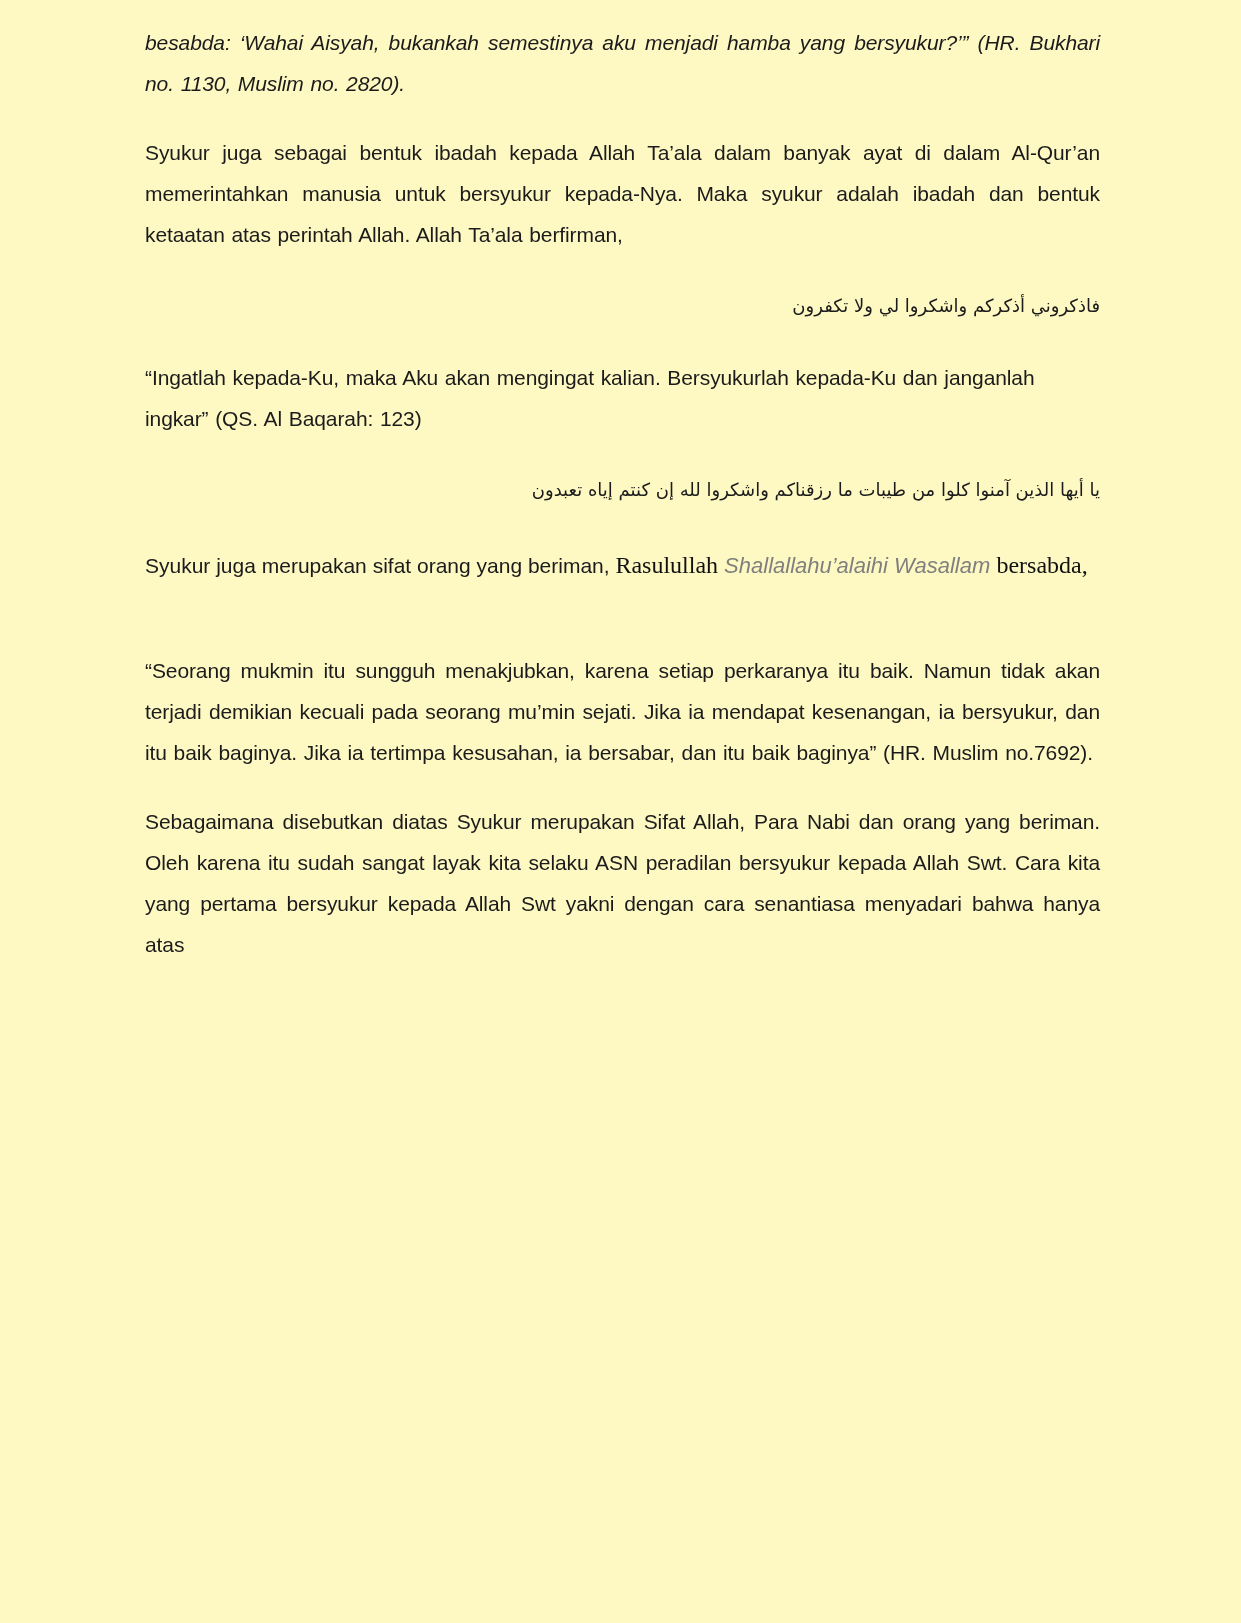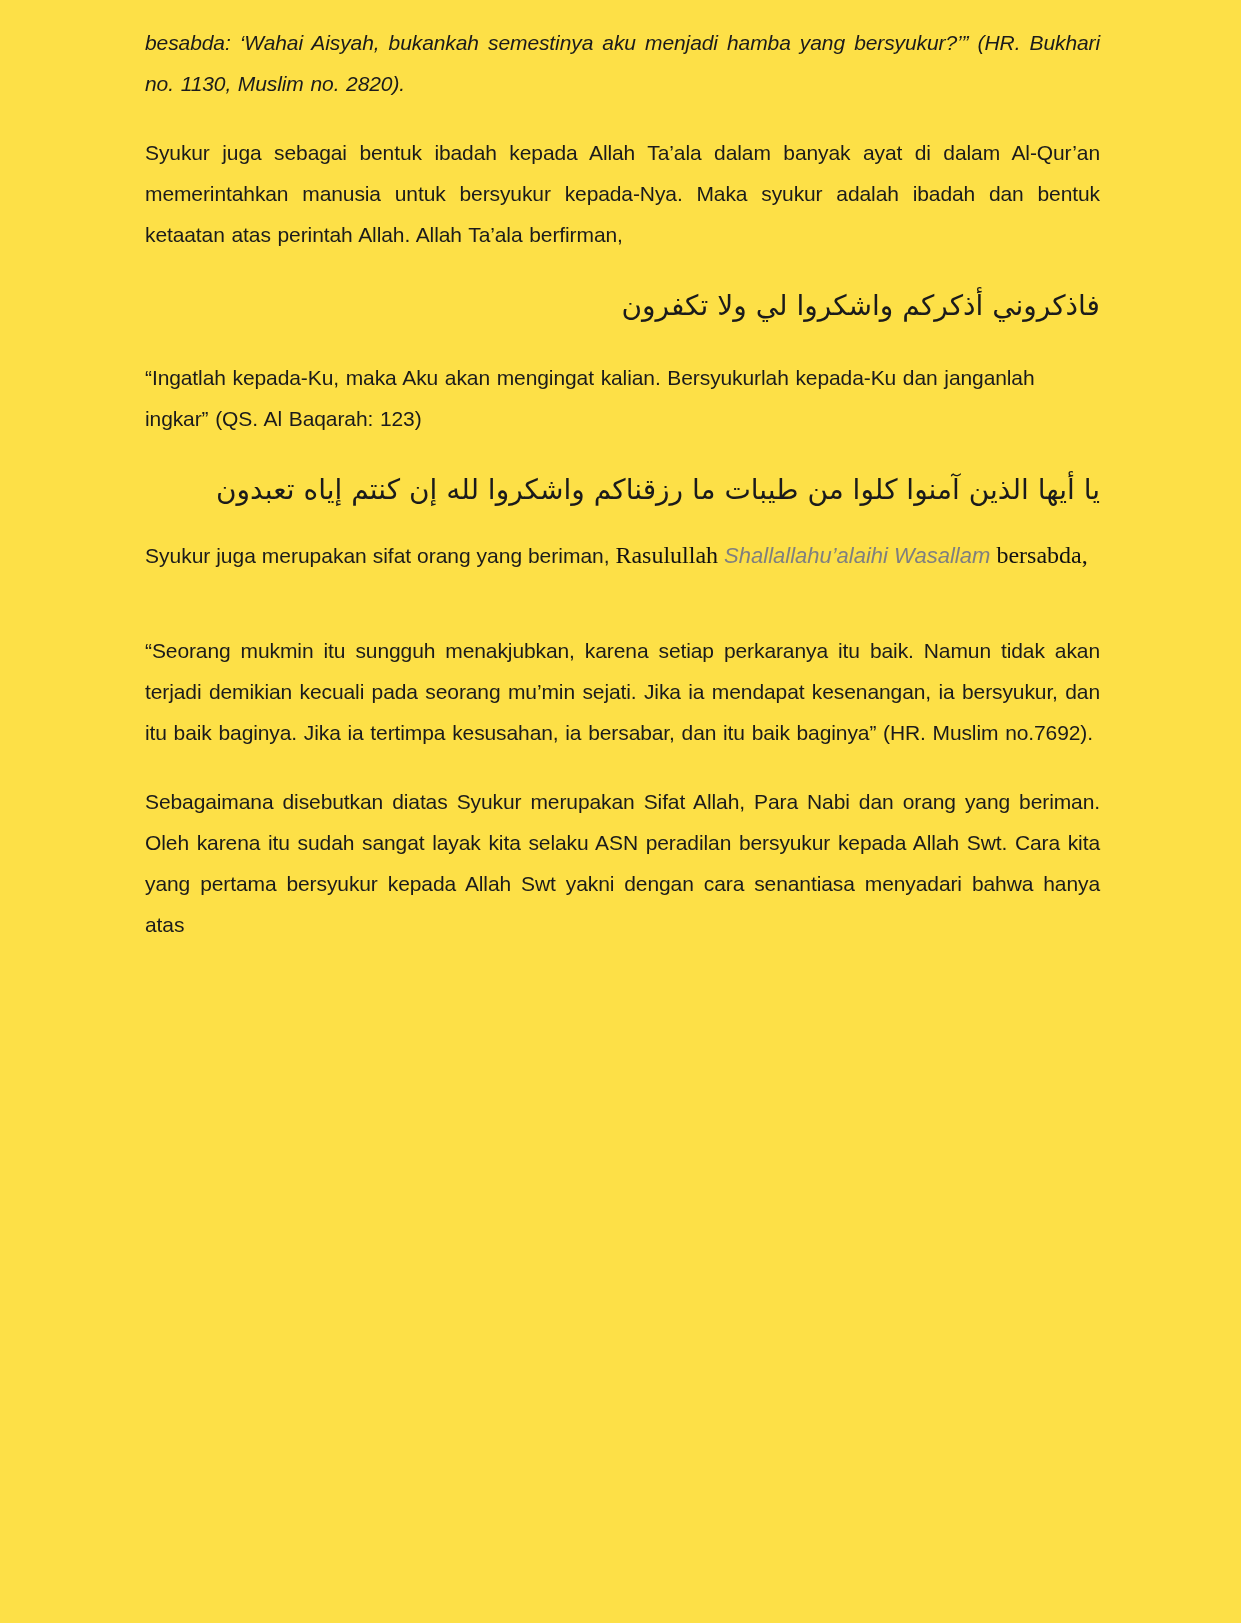--- a/index.html
+++ b/index.html
@@ -12,48 +12,48 @@
     height: 1623px;
     font-family: "Liberation Sans", sans-serif;
     color: #1b1b1b;
     overflow: hidden;
   }
   .page {
     box-sizing: border-box;
     width: 1241px;
     height: 1623px;
     padding: 22px 141px 0 145px;
-    background: #fde047;
+    background: #fef9c3;
   }
   p.body {
     font-size: 21px;
     line-height: 41px;
     text-align: justify;
     margin: 0 0 28px 0;
     letter-spacing: -0.1px;
     word-spacing: 1px;
   }
   p.body.italic {
     font-style: italic;
   }
   p.lead-short {
     text-align: left;
   }
   .arabic-verse {
     direction: rtl;
     unicode-bidi: embed;
     text-align: right;
     font-family: "DejaVu Sans", sans-serif;
-    font-size: 28px;
+    font-size: 18px;
     line-height: 46px;
     margin: 0 0 28px 0;
   }
   .mixed-line {
     font-size: 21px;
-    line-height: 28px;
+    line-height: 48px;
     text-align: left;
     margin: 0 0 28px 0;
   }
   .serif-run {
     font-family: "Liberation Serif", serif;
     font-size: 24px;
     color: #111111;
   }
   .salawat-run {
     font-family: "Liberation Sans", sans-serif;

